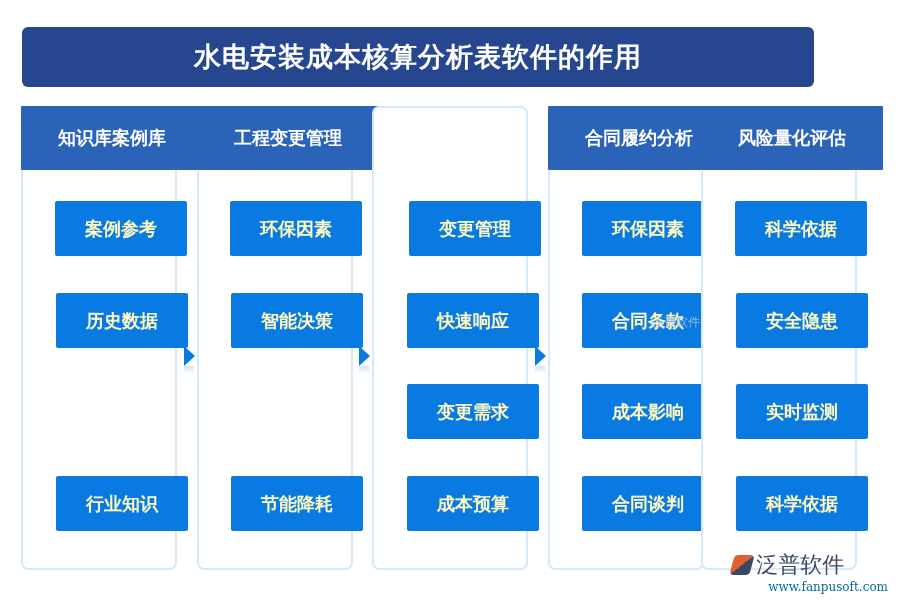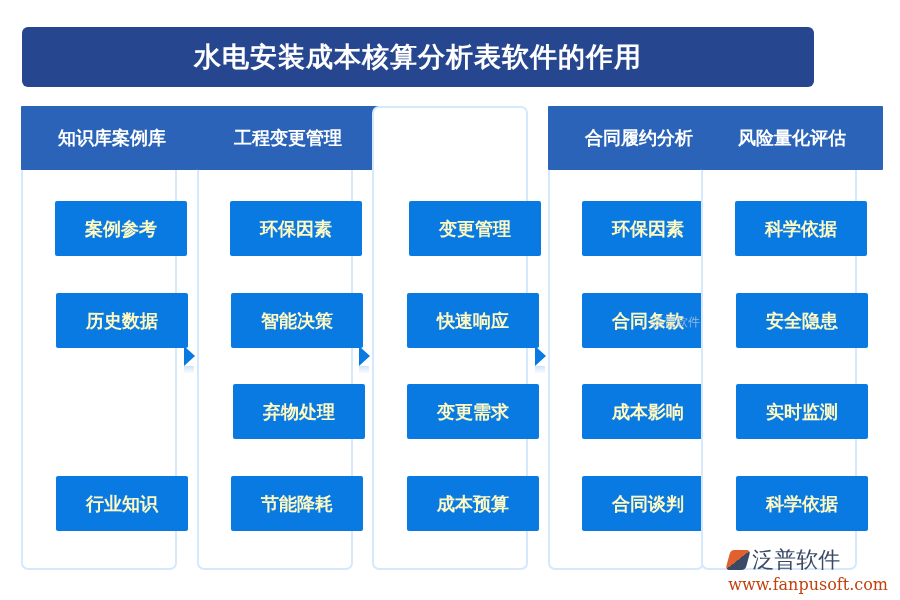--- a/index.html
+++ b/index.html
@@ -17,40 +17,39 @@
           color:#fef9c3; font-weight:bold; font-size:18px; display:flex; align-items:center; justify-content:center;margin-left:21px; }
   .arrow { position:absolute; top:346px; width:0; height:0; border-top:10px solid transparent;
            border-bottom:10px solid transparent; border-left:11px solid #0a7ae3; }
   .arrow::after { content:""; position:absolute; left:-11px; top:10px; width:10px; height:8px;
                   background:linear-gradient(#cfe4f8,transparent); }
   .watermark-mid { position:absolute; left:652px; top:314px; color:#b8c8dc; font-size:12px; opacity:.8; }
   .logo { position:absolute; right:12px; bottom:6px; text-align:center; }
   .logo-main { display:flex; align-items:center; gap:4px; color:#3a4a66; font-size:22px; }
   .logo-mark { width:20px; height:20px; background:linear-gradient(135deg,#e06030 50%,#3a4a66 50%);
                border-radius:4px; transform:skewX(-15deg); }
-  .logo-url { color:#c2410c; font-family:"DejaVu Serif","Liberation Serif",serif; font-size:16px; }
+  .logo-url { color:#0369a1; font-family:"DejaVu Serif","Liberation Serif",serif; font-size:12px;margin-left:36px; }
 </style>
 </head>
 <body>
 
 <div class="title-bar">水电安装成本核算分析表软件的作用</div>
 
 <div class="col" style="left:21px">
   <div class="col-head">知识库案例库</div>
   <div class="item" style="left:11px;top:93px">案例参考</div>
   <div class="item" style="left:12px;top:185px">历史数据</div>
   <div class="item" style="left:12px;top:368px">行业知识</div>
 </div>
 <div class="arrow" style="left:184px"></div>
 
 <div class="col" style="left:197px">
   <div class="col-head">工程变更管理</div>
   <div class="item" style="left:10px;top:93px">环保因素</div>
   <div class="item" style="left:11px;top:185px">智能决策</div>
-  <div class="item" style="left:13px;top:276px">弃物处理</div>
   <div class="item" style="left:11px;top:368px">节能降耗</div>
 </div>
 <div class="arrow" style="left:359px"></div>
 
 <div class="col" style="left:372px">
   <div class="item" style="left:14px;top:93px">变更管理</div>
   <div class="item" style="left:12px;top:185px">快速响应</div>
   <div class="item" style="left:12px;top:276px">变更需求</div>
   <div class="item" style="left:12px;top:368px">成本预算</div>
 </div>

